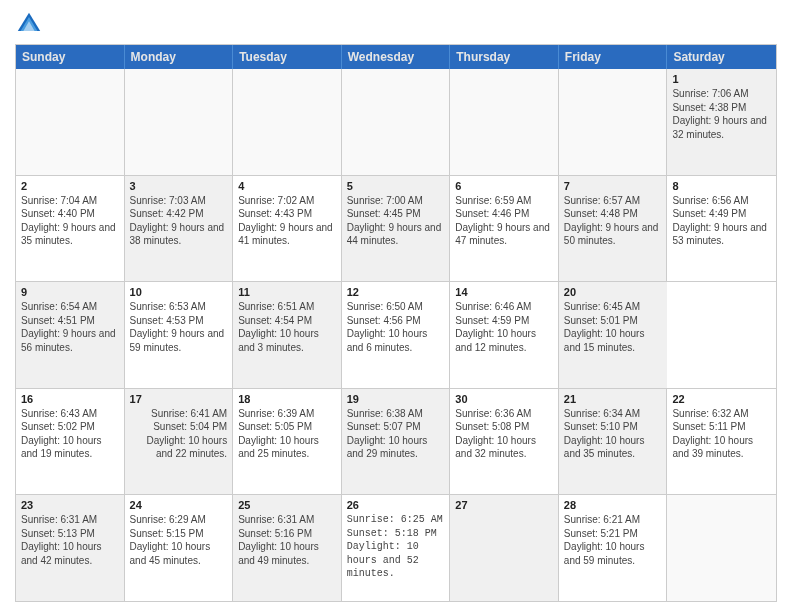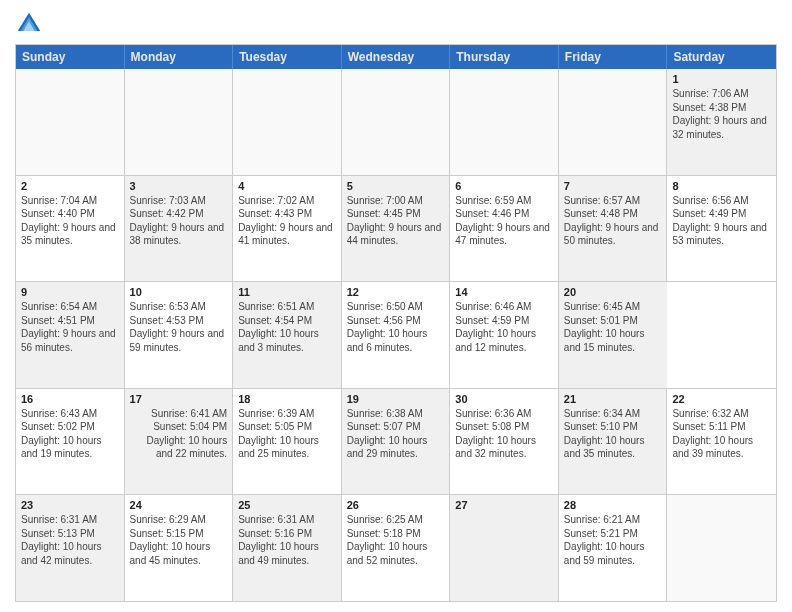--- a/index.html
+++ b/index.html
@@ -295,21 +295,21 @@
 Daylight: 10 hours and 45 minutes.</div>
           </div>
           <div class="cal-cell shaded">
             <div class="day-num">25</div>
             <div class="day-info" style="white-space: pre-line;">Sunrise: 6:31 AM
 Sunset: 5:16 PM
 Daylight: 10 hours and 49 minutes.</div>
           </div>
           <div class="cal-cell">
             <div class="day-num">26</div>
-            <div class="day-info" style="white-space: pre-line;">Sunrise: 6:25 AM
+            <div class="day-info" style="white-space: pre-line; font-family: Liberation Mono, monospace;">Sunrise: 6:25 AM
 Sunset: 5:18 PM
 Daylight: 10 hours and 52 minutes.</div>
           </div>
           <div class="cal-cell shaded">
             <div class="day-num">27</div>
           </div>
           <div class="cal-cell">
             <div class="day-num">28</div>
             <div class="day-info" style="white-space: pre-line;">Sunrise: 6:21 AM
 Sunset: 5:21 PM

